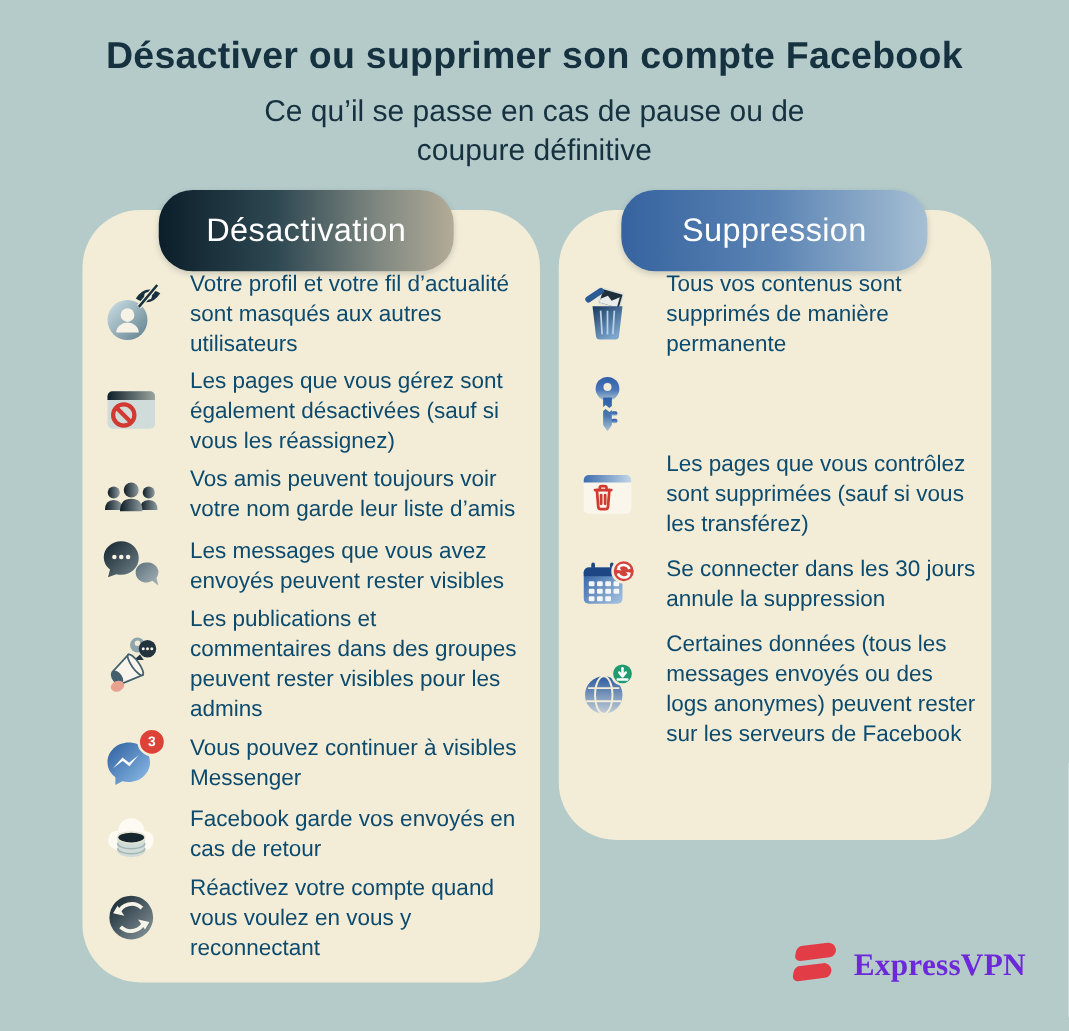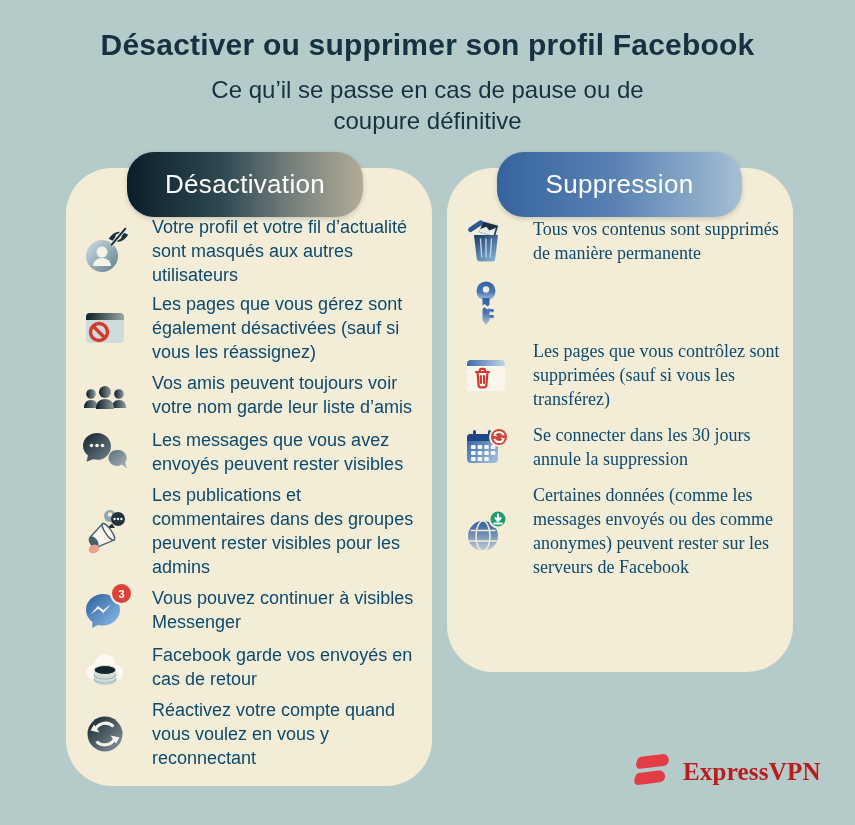--- a/index.html
+++ b/index.html
@@ -29,47 +29,47 @@
     border-radius:27px; display:flex; align-items:center; justify-content:center;
     color:#ffffff; font-size:26px; font-weight:500; letter-spacing:.3px;
     box-shadow:0 2px 5px rgba(10,30,40,.18);
   }
   .pill-left{left:127px; width:236px;
     background:linear-gradient(90deg,#0b1e2a 0%,#2e4852 40%,#7e8780 74%,#b3ab97 100%);}
   .pill-right{left:497px; width:245px;
     background:linear-gradient(90deg,#36639f 0%,#5b84b4 50%,#a6bfd3 100%);}
   .item{display:flex; align-items:center;}
   .card-left .item{margin-bottom:5px;}
-  .card-right .item{margin-bottom:10px;font-family:Liberation Serif, serif;}
+  .card-right .item{margin-bottom:10px;}
   .icon{
     width:50px; height:52px; flex:none; margin-right:22px;
     display:flex; align-items:center; justify-content:center; position:relative;
   }
   .item p{margin:0; font-size:18px; line-height:24px; color:#0c4a6e;}
   .card-left .item p{max-width:266px;}
   .card-right .item p{max-width:250px;}
   .badge{
     position:absolute; top:-2px; right:-3px; width:19px; height:19px;
     border-radius:50%; background:#dd4238; color:#fff;
     font-size:11px; font-weight:700; display:flex; align-items:center; justify-content:center;
     border:2px solid #f3edd8; box-sizing:content-box;
   }
   .brand{position:absolute; left:630px; top:750px; display:flex; align-items:center; gap:9px;}
   .brand-name{
     font-family:"Liberation Serif", serif; font-size:25px; font-weight:700;
-    color:#b91c1c; letter-spacing:.2px;
+    color:#6d28d9; letter-spacing:.2px;
   }
 </style>
 </head>
 <body>
 
 <div class="canvas">
 
   <div class="hdr">
-    <h1 class="title">Désactiver ou supprimer son profil Facebook</h1>
+    <h1 class="title">Désactiver ou supprimer son compte Facebook</h1>
     <div class="subtitle">Ce qu’il se passe en cas de pause ou de coupure définitive</div>
   </div>
 
   <div class="pill pill-left">
     <span>Désactivation</span>
   </div>
   <div class="pill pill-right">
     <span>Suppression</span>
   </div>
 
@@ -363,21 +363,21 @@
             <path d="M8.5 24.5 h25 M7 35 h28"></path>
           </g>
           <circle cx="36" cy="13" r="8.5" fill="#1f9b6e" stroke="#f3edd8" stroke-width="2"></circle>
           <g fill="none" stroke="#ffffff" stroke-width="2" stroke-linecap="round" stroke-linejoin="round">
             <path d="M36 8.5 v6"></path>
             <path d="M33.4 12 l2.6 3.2 2.6-3.2"></path>
             <path d="M32.2 17.6 h7.6"></path>
           </g>
         </svg>
       </span>
-      <p>Certaines données (comme les messages envoyés ou des comme anonymes) peuvent rester sur les serveurs de Facebook</p>
+      <p>Certaines données (tous les messages envoyés ou des logs anonymes) peuvent rester sur les serveurs de Facebook</p>
     </div>
 
   </section>
 
   <div class="brand">
     <span>
       <svg width="44" height="40" viewBox="0 0 48 44">
         <g fill="#e23d47">
           <path d="M14 6 h22 a6.5 6.5 0 0 1 0 13 H10 a4 4 0 0 1 -3.8-5.2 l1-3 A7 7 0 0 1 14 6 z" transform="rotate(-7 24 12)"></path>
           <path d="M10 24 h22 a6.5 6.5 0 0 1 0 13 H8 a4 4 0 0 1 -3.8-5.2 l1-3 A7 7 0 0 1 10 24 z" transform="rotate(-7 20 30)"></path>

